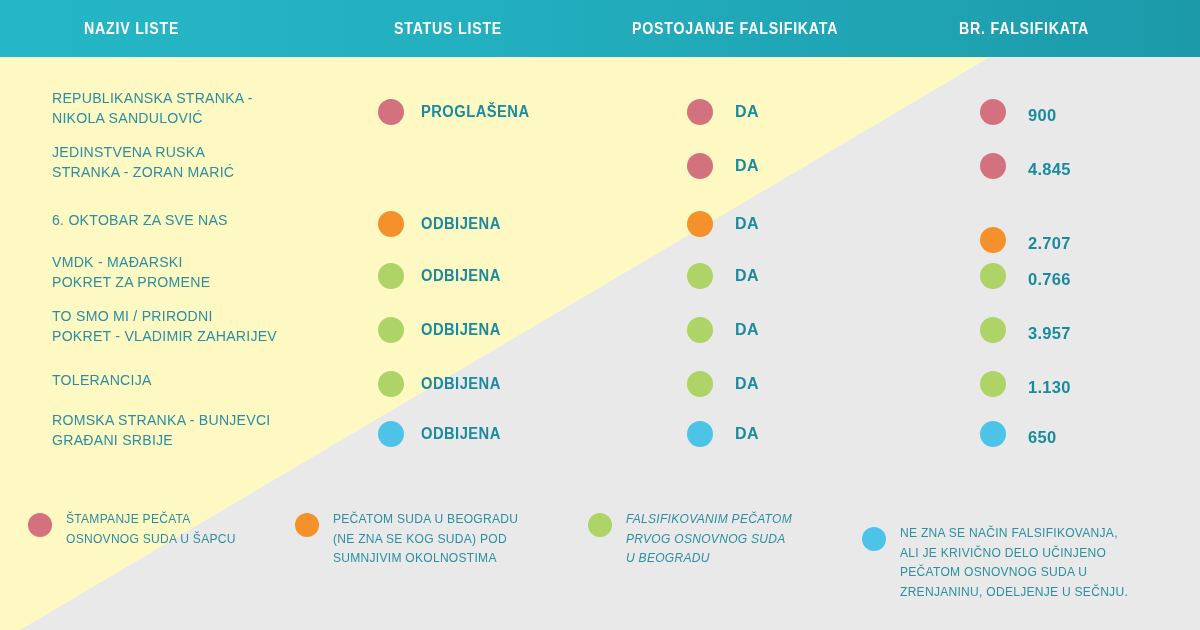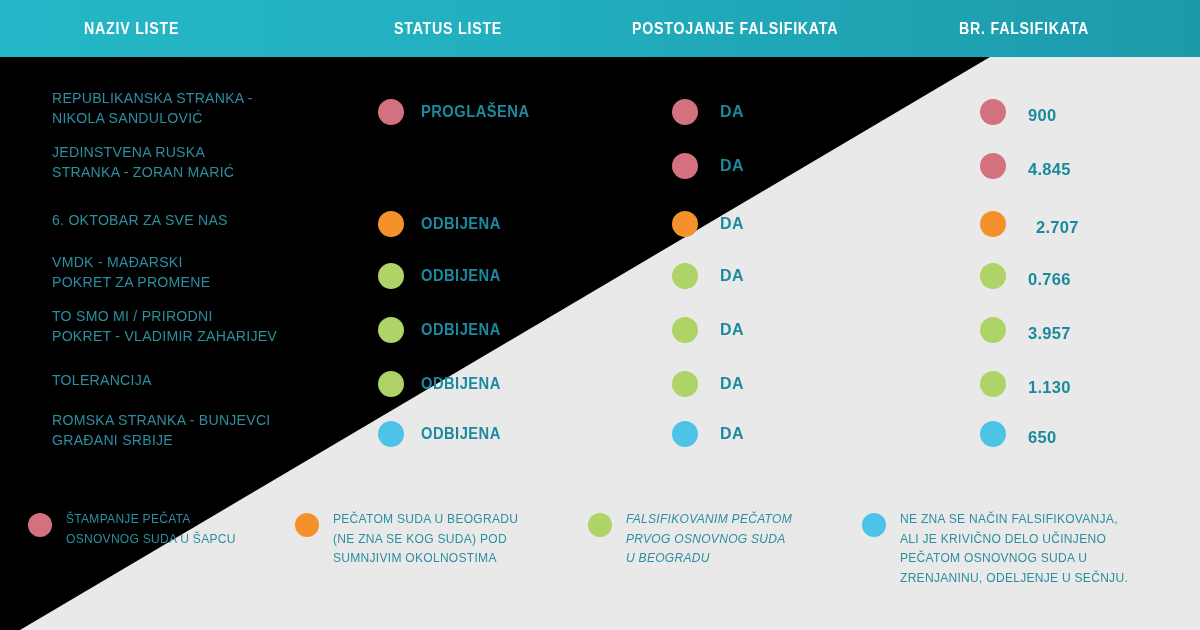--- a/index.html
+++ b/index.html
@@ -7,21 +7,21 @@
   html, body {
     width:1200px; height:630px;
     font-family:"Liberation Sans", sans-serif;
     background:#f4f4f4;
     overflow:hidden;
   }
 
   #page {
     position:relative;
     width:1200px; height:630px;
-    background:#000000;
+    background:#fef9c3;
     overflow:hidden;
   }
 
   
   #diagonal-wedge {
     position:absolute;
     left:0; top:0;
     width:1200px; height:630px;
     pointer-events:none;
     z-index:0;
@@ -79,21 +79,21 @@
     transform-origin:left center;
   }
 
   .cell-dotlabel {
     position:absolute;
     top:0;
     display:flex;
     align-items:center;
   }
   #c-status  { left:378px; }
-  #c-exists  { left:672px; }
+  #c-exists  { left:687px; }
   #c-count   { left:980px;align-items:flex-end; }
 
   .dot {
     display:block;
     width:26px; height:26px;
     border-radius:50%;
     flex:0 0 26px;
   }
   .dot-rose   { background:#d4717f; }
   .dot-orange { background:#f5912a; }
@@ -220,21 +220,21 @@
           <div>6. OKTOBAR ZA SVE NAS</div>
         </div>
         <div class="cell-dotlabel" id="c-status" style="top: 12px;">
           <span class="dot dot-orange"></span>
           <span class="lbl-status">ODBIJENA</span>
         </div>
         <div class="cell-dotlabel" id="c-exists" style="top: 12px;">
           <span class="dot dot-orange"></span>
           <span class="lbl-da">DA</span>
         </div>
-        <div class="cell-dotlabel" id="c-count" style="top: 12px; gap: 8px;">
+        <div class="cell-dotlabel" id="c-count" style="top: 28px;">
           <span class="dot dot-orange"></span>
           <span class="lbl-num">2.707</span>
         </div>
       </div>
       <div class="row" style="top: 194px;">
         <div class="cell-name" style="top: 1px;">
           <div>VMDK -  MAĐARSKI</div>
           <div>POKRET ZA PROMENE</div>
         </div>
         <div class="cell-dotlabel" id="c-status" style="top: 12px;">
@@ -316,21 +316,21 @@
         <span class="legend-dot dot-rose"></span>
         <span class="legend-text">ŠTAMPANJE PEČATA
 OSNOVNOG SUDA U ŠAPCU</span>
       </div>
       <div class="legend-item" id="lg2" style="top: 9px;">
         <span class="legend-dot dot-green"></span>
         <span class="legend-text">FALSIFIKOVANIM PEČATOM
 PRVOG OSNOVNOG SUDA
 U BEOGRADU</span>
       </div>
-      <div class="legend-item" id="lg3" style="top: 9px; justify-content: center;">
+      <div class="legend-item" id="lg3" style="top: 23px; justify-content: center;">
         <span class="legend-dot dot-blue"></span>
         <span class="legend-text">NE ZNA SE NAČIN FALSIFIKOVANJA,
 ALI JE KRIVIČNO DELO UČINJENO
 PEČATOM OSNOVNOG SUDA U
 ZRENJANINU, ODELJENJE U SEČNJU.</span>
       </div>
     </div>
 
 </div>
 

